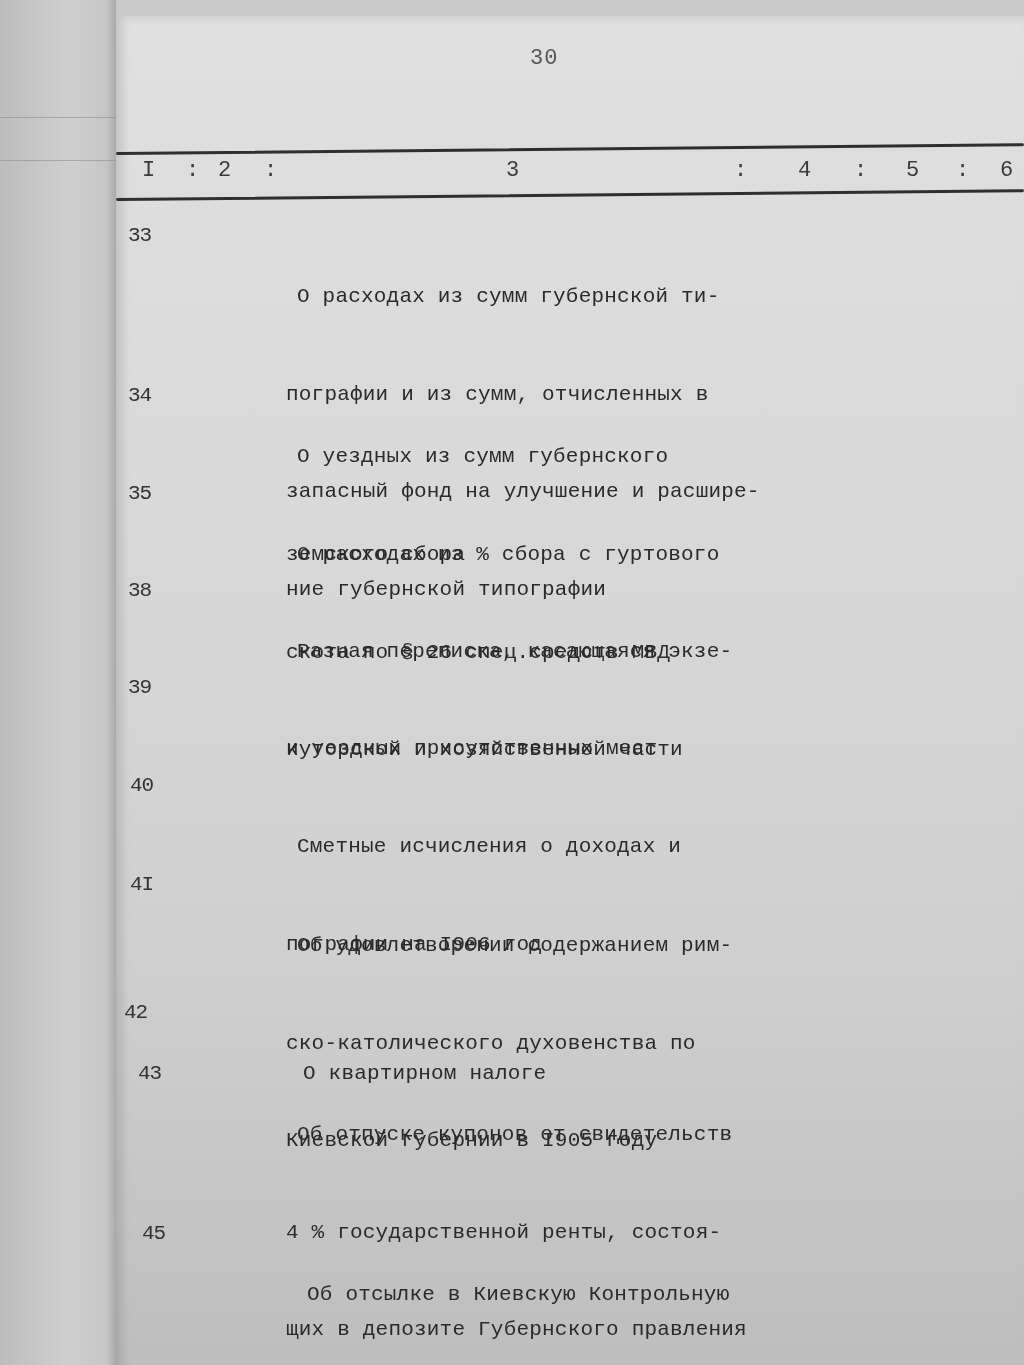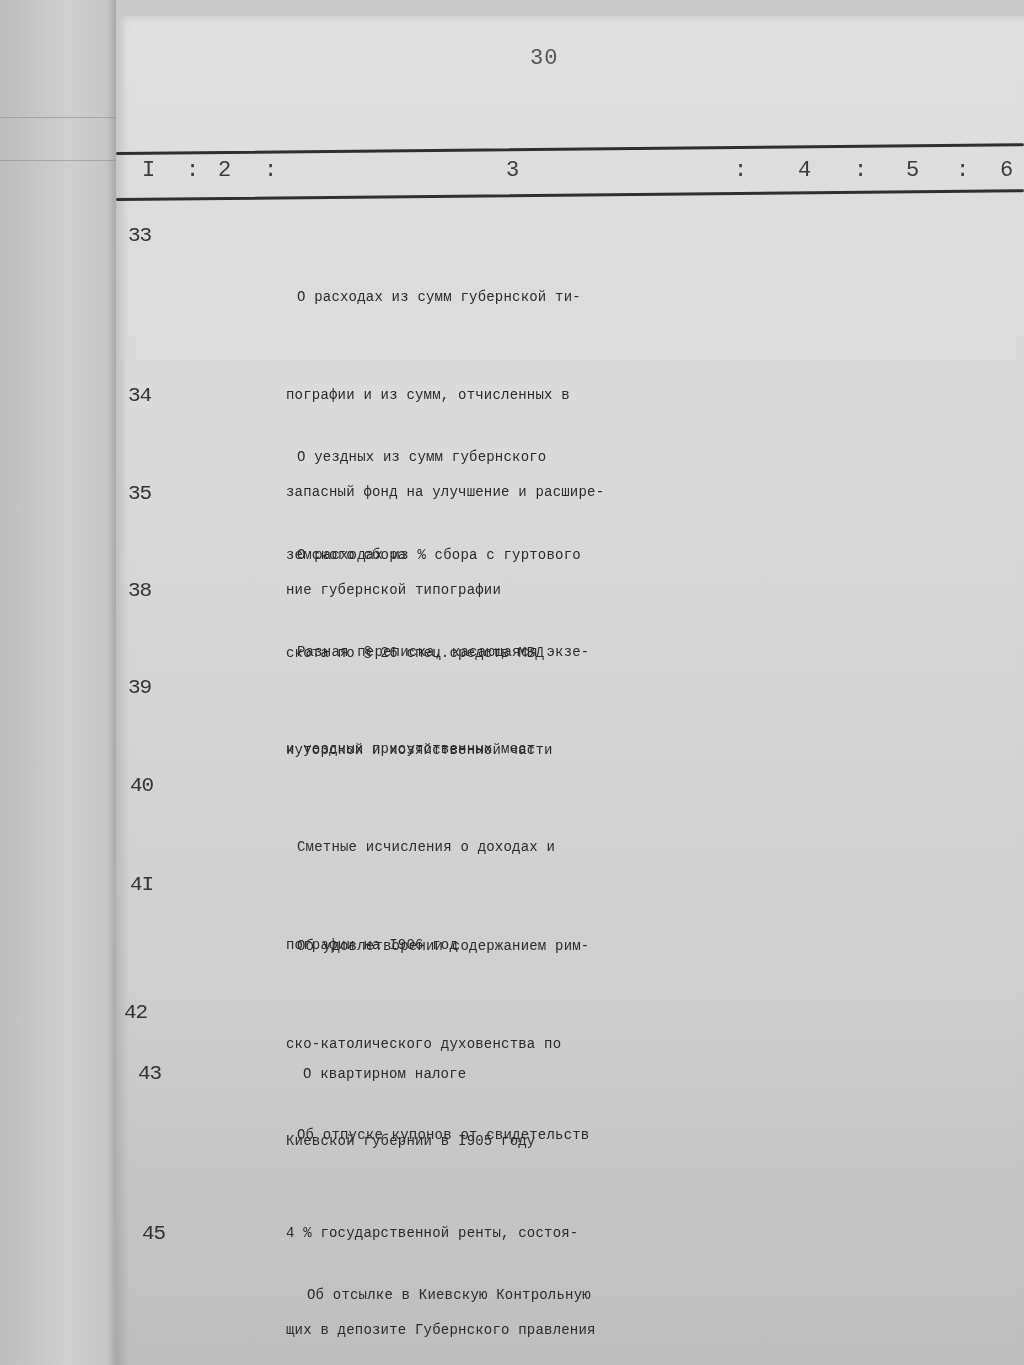--- a/index.html
+++ b/index.html
@@ -81,21 +81,21 @@
     }
     .entry .num {
       position: absolute;
       font-size: 21px;
       color: #333;
       letter-spacing: -1px;
     }
     .entry .text {
       position: absolute;
       left: 170px;
-      font-size: 14px;
+      font-size: 21px;
       line-height: 32.5px;
       color: #2a2a2a;
       white-space: pre;
       letter-spacing: 0.2px;
     }
     .entry .text .line {
       display: block;
     }
     .entry .text .line.indent {
       padding-left: 11px;

